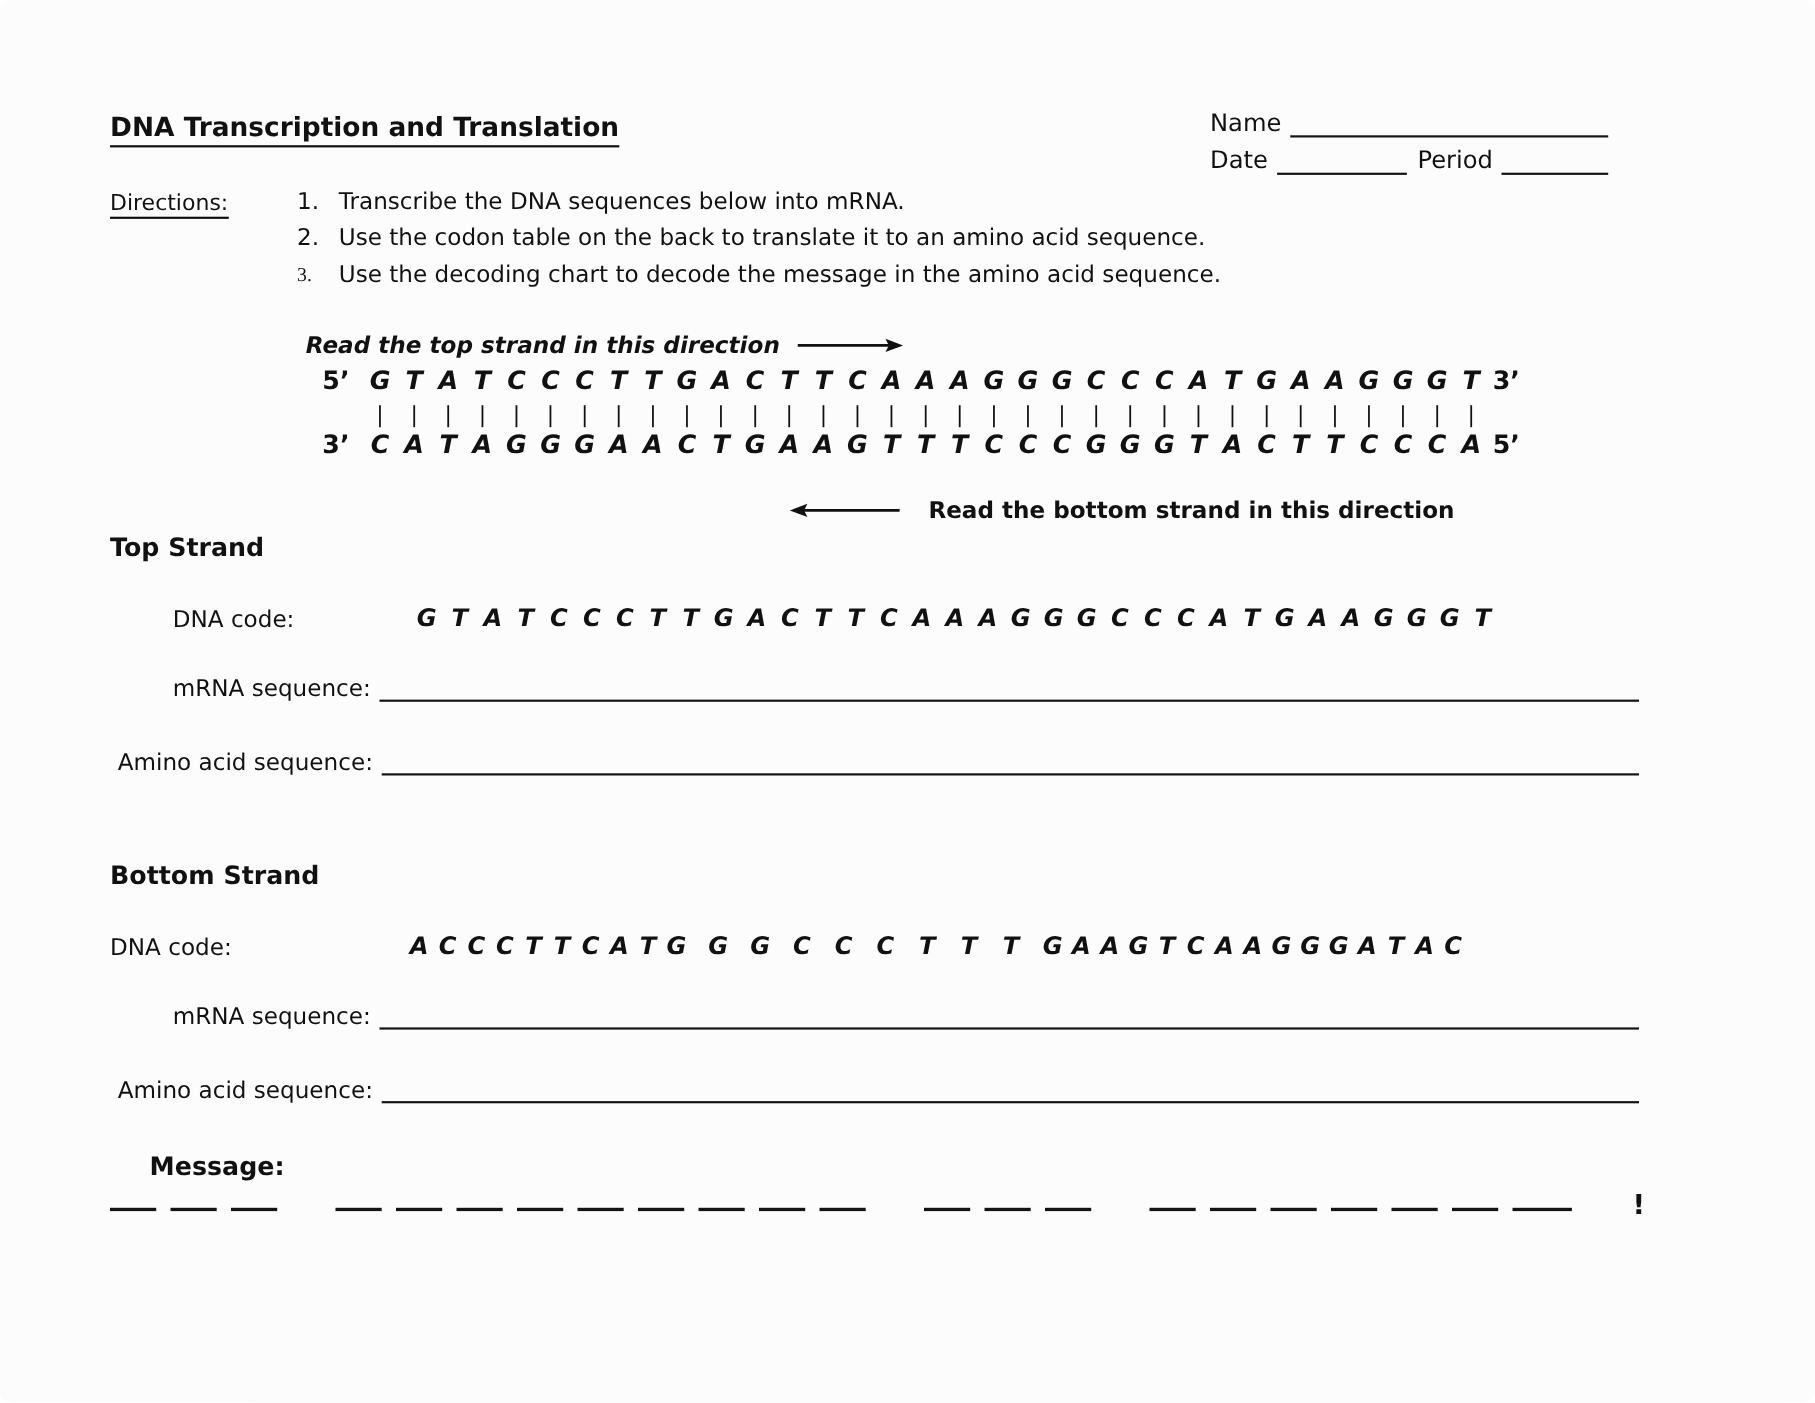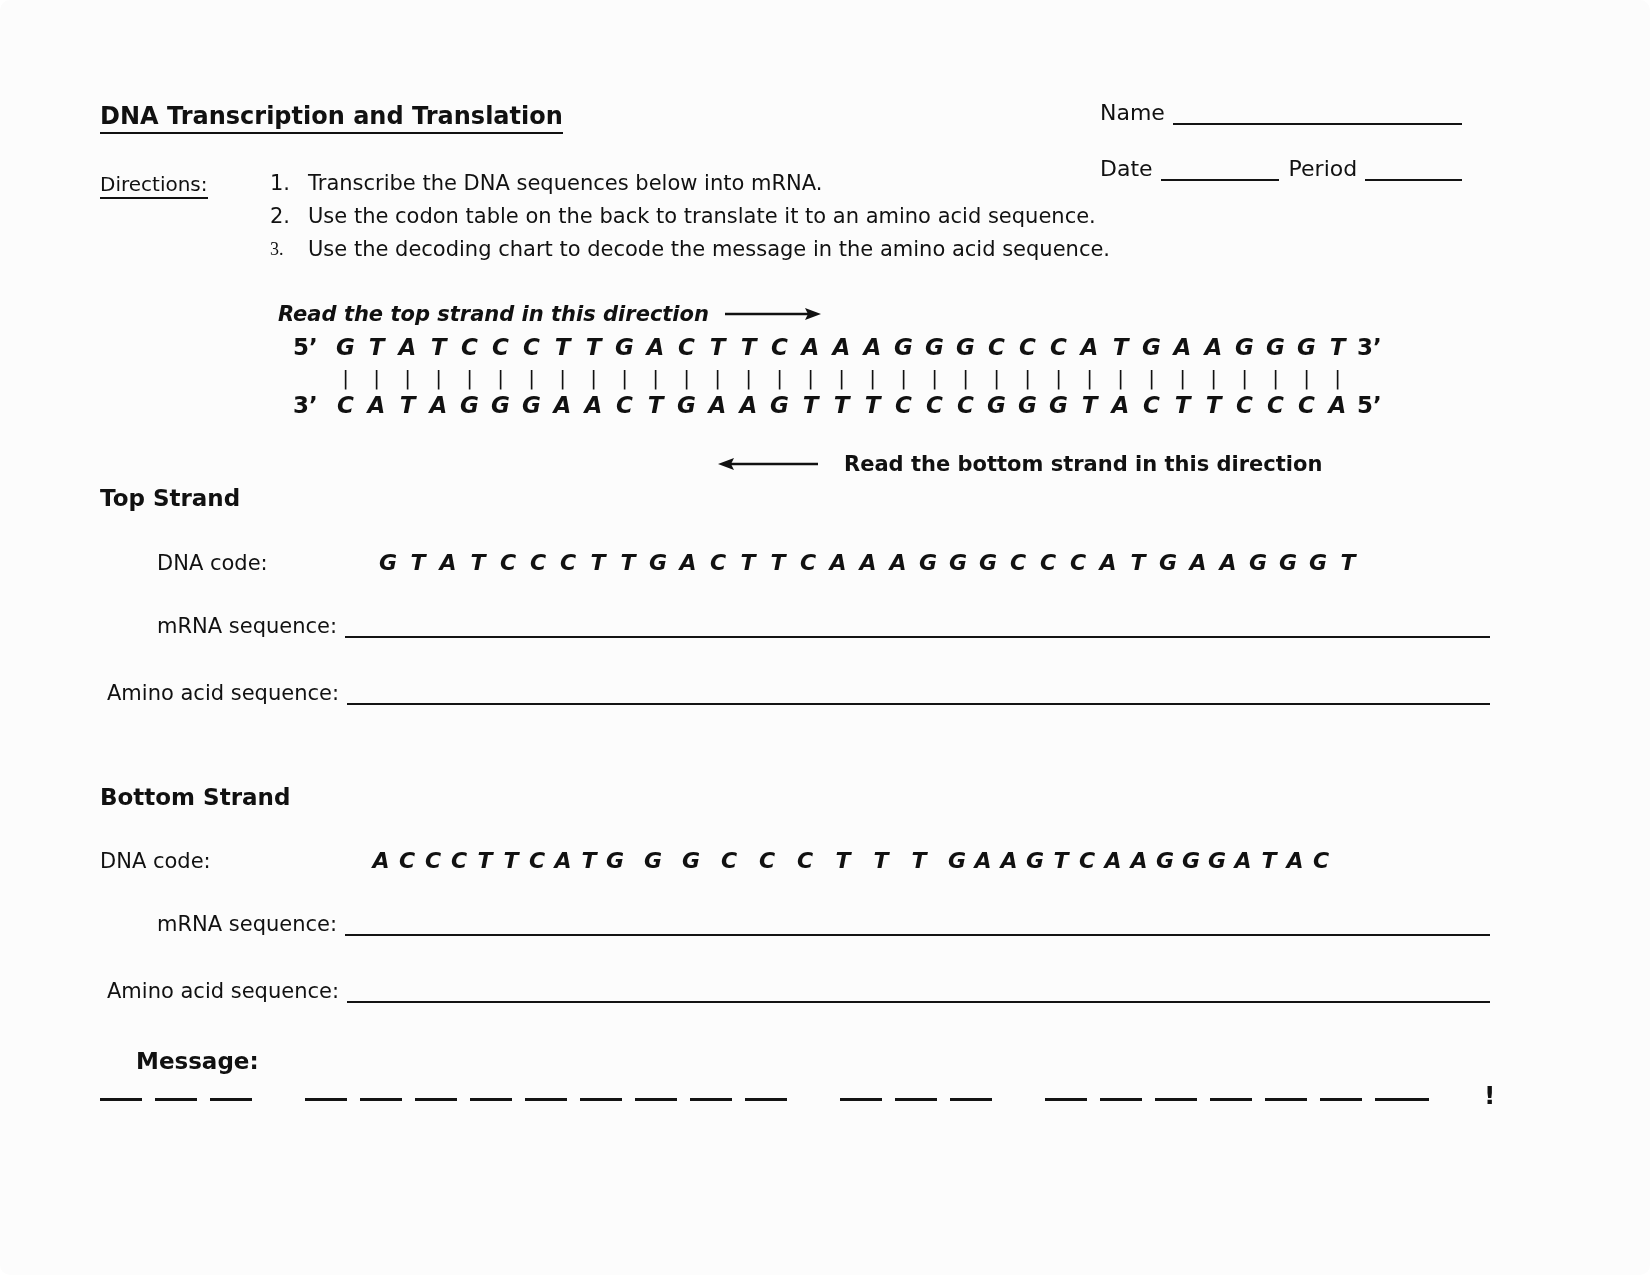--- a/index.html
+++ b/index.html
@@ -45,21 +45,21 @@
   <div class="abs title" style="left:100px;top:102px;">DNA Transcription and Translation</div>
 
   <div class="abs fill-row" style="left:1100px;top:100px;width:362px;">
     <span>Name</span>
     <span class="fill-line grow"></span>
   </div>
 
   <div class="abs fill-row" style="left:1100px;top:134px;width:362px;">
     <span>Date</span>
     <span class="fill-line" style="width:118px;margin-left:8px;"></span>
-    <span style="margin-left:10px;margin-top:22px;">Period</span>
+    <span style="margin-left:10px;">Period</span>
     <span class="fill-line grow"></span>
   </div>
 
   <div class="abs u-label" style="left:100px;top:172px;">Directions:</div>
   <div class="abs dir-row" style="left:270px;top:171px;">
     <span class="dir-num">1.</span>
     <span>Transcribe the DNA sequences below into mRNA.</span>
   </div>
   <div class="abs dir-row" style="left:270px;top:204px;">
     <span class="dir-num">2.</span>

